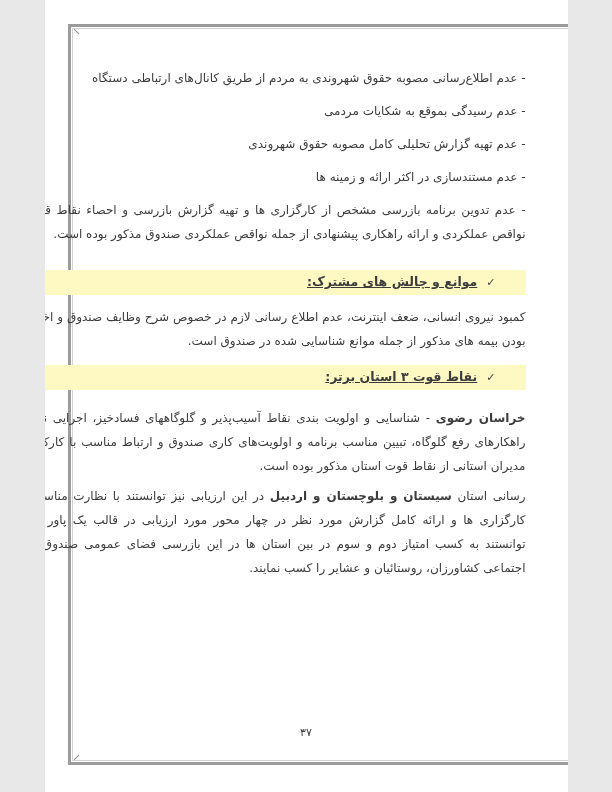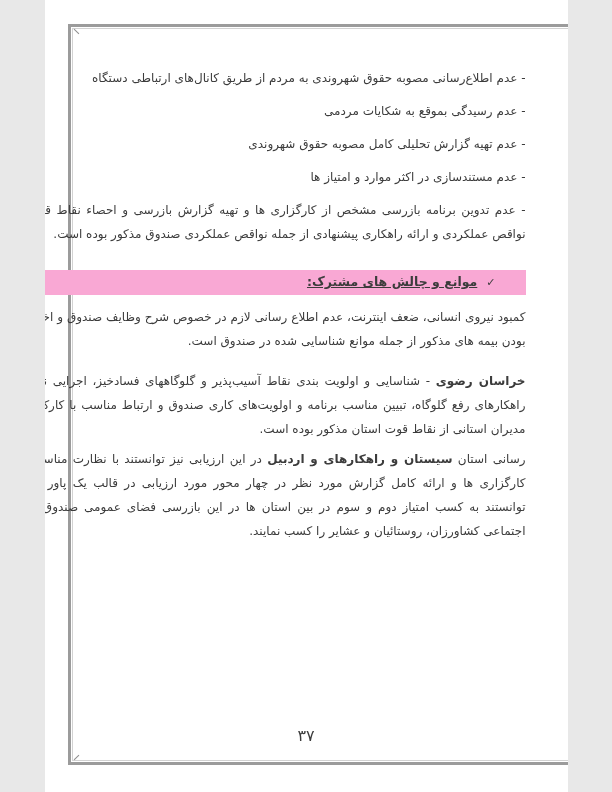--- a/index.html
+++ b/index.html
@@ -45,21 +45,21 @@
     font-size: 12px;
     line-height: 24px;
   }
   .bullet { margin: 0 0 9px 0; }
   .para   { margin: 0 0 0 0; }
   .para.challenges { margin-top: 7px; }
   .para.khorasan   { margin-top: 16px; }
   .para.others     { margin-top: 6px; }
 
   .section-header {
-    background: #f9a8d4;
+    background: #fef9c3;
     margin: 24px 0 10px 0;
     padding: 2px 30px 2px 10px;
     line-height: 20px;
     font-size: 12.5px;
     font-weight: bold;
     text-align: right;
   }
   .section-header.second { margin-top: 12px; }
   .section-header .check {
     display: inline-block;
@@ -70,21 +70,21 @@
   .section-header .title { text-decoration: underline; }
 
   .bold { font-weight: bold; }
 
   .page-number {
     position: absolute;
     top: 726px;
     left: 0;
     right: 0;
     text-align: center;
-    font-size: 16px;
+    font-size: 11px;
     color: #3c3c3c;
   }
 </style>
 </head>
 <body>
 
 <div class="page">
 
   <div class="frame">
     <div class="frame-inner"></div>
@@ -92,31 +92,34 @@
     <div class="tick tr"></div>
     <div class="tick bl"></div>
     <div class="tick br"></div>
   </div>
 
   <div class="content">
 
     <p class="bullet">- عدم اطلاع‌رسانی مصوبه حقوق شهروندی به مردم از طریق کانال‌های ارتباطی دستگاه</p>
     <p class="bullet">- عدم رسیدگی بموقع به شکایات مردمی</p>
     <p class="bullet">- عدم تهیه گزارش تحلیلی کامل مصوبه حقوق شهروندی</p>
-    <p class="bullet">- عدم مستندسازی در اکثر موارد و امتیاز ها</p>
+    <p class="bullet">- عدم مستندسازی در اکثر ارائه و زمینه ها</p>
     <p class="bullet">- عدم تدوین برنامه بازرسی مشخص از کارگزاری ها و تهیه گزارش بازرسی و احصاء نقاط قوت و نواقص عملکردی و ارائه راهکاری پیشنهادی از جمله نواقص عملکردی صندوق مذکور بوده است.</p>
 
     <div class="section-header">
       <span class="check">✓</span><span class="title">موانع و چالش های مشترک:</span>
     </div>
 
     <p class="para challenges">کمبود نیروی انسانی، ضعف اینترنت، عدم اطلاع رسانی لازم در خصوص شرح وظایف صندوق و اختیاری بودن بیمه های مذکور از جمله موانع شناسایی شده در صندوق است.</p>
 
+    <div class="section-header second">
+      <span class="check">✓</span><span class="title">نقاط قوت ۳ استان برتر:</span>
+    </div>
 
     <p class="para khorasan"><span class="bold">خراسان رضوی</span><span> - شناسایی و اولویت بندی نقاط آسیب‌پذیر و گلوگاههای فسادخیز، اجرایی نمودن راهکارهای رفع گلوگاه، تبیین مناسب برنامه و اولویت‌های کاری صندوق و ارتباط مناسب با کارکنان و مدیران استانی از نقاط قوت استان مذکور بوده است.</span></p>
 
-    <p class="para others"><span>رسانی استان </span><span class="bold">سیستان و راهکارهای و اردبیل</span><span> در این ارزیابی نیز توانستند با نظارت مناسب بر کارگزاری ها و ارائه کامل گزارش مورد نظر در چهار محور مورد ارزیابی در قالب یک پاور خوب توانستند به کسب امتیاز دوم و سوم در بین استان ها در این بازرسی فضای عمومی صندوق بیمه اجتماعی کشاورزان، روستائیان و عشایر را کسب نمایند.</span></p>
+    <p class="para others"><span>رسانی استان </span><span class="bold">سیستان و بلوچستان و اردبیل</span><span> در این ارزیابی نیز توانستند با نظارت مناسب بر کارگزاری ها و ارائه کامل گزارش مورد نظر در چهار محور مورد ارزیابی در قالب یک پاور خوب توانستند به کسب امتیاز دوم و سوم در بین استان ها در این بازرسی فضای عمومی صندوق بیمه اجتماعی کشاورزان، روستائیان و عشایر را کسب نمایند.</span></p>
 
   </div>
 
   <div class="page-number">۳۷</div>
 
 </div>
 
 </body></html>

